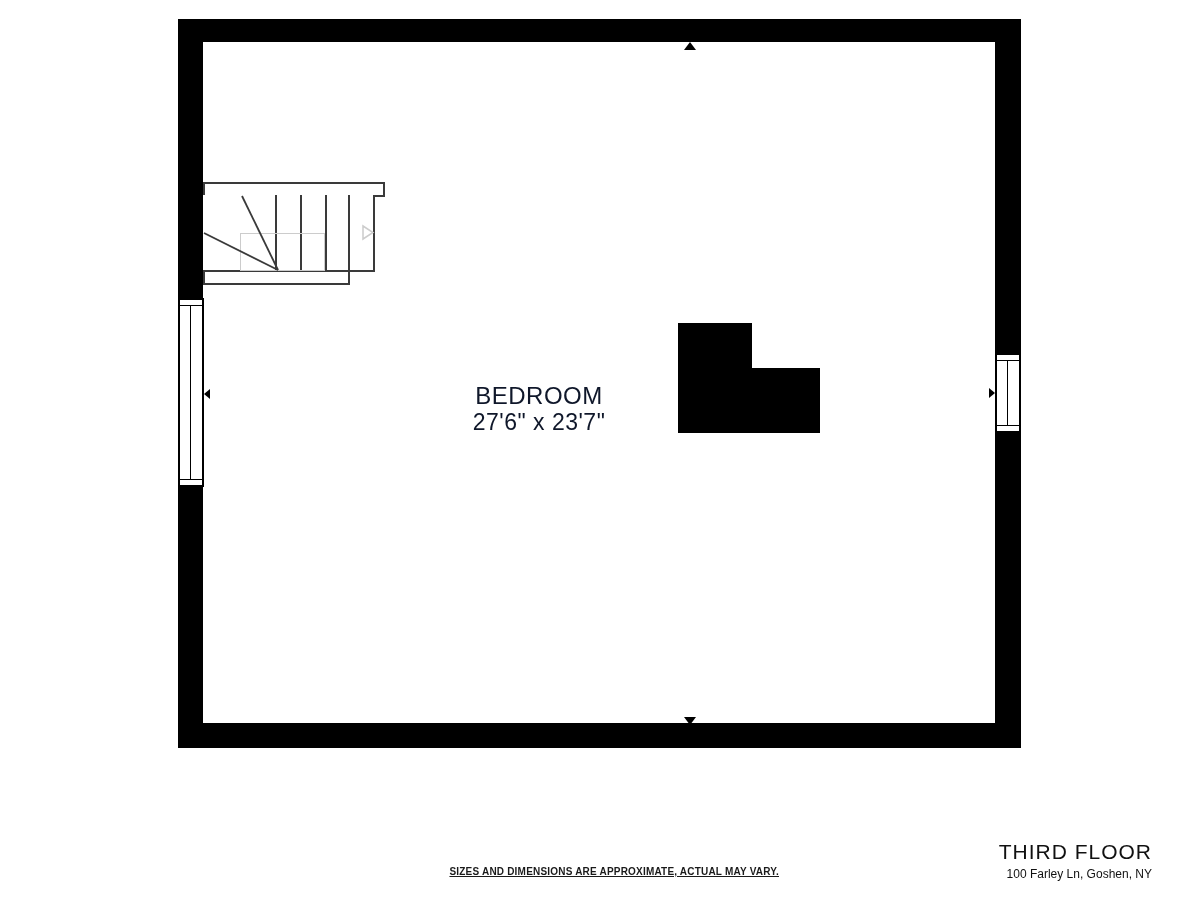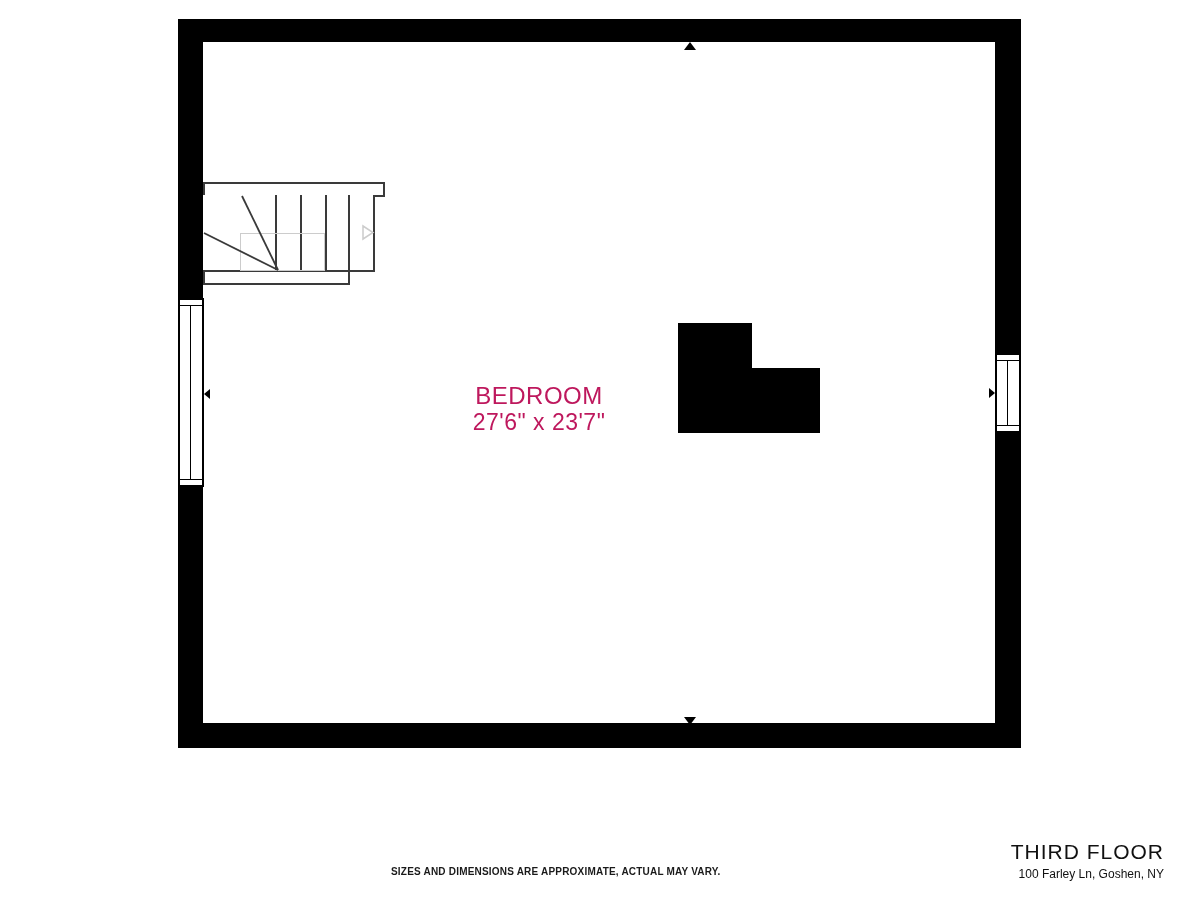--- a/index.html
+++ b/index.html
@@ -91,38 +91,38 @@
   }
 
   
   .chimney-block { position: absolute; background: #000000; z-index: 2; }
   .chimney-a { left: 678px; top: 323px; width: 74px; height: 110px; }
   .chimney-b { left: 750px; top: 368px; width: 70px; height: 65px; }
 
   
   .room-label {
     position: absolute; left: 389px; top: 383px; width: 300px;
-    text-align: center; color: #be185d; z-index: 5;
+    text-align: center; color: #0f172a; z-index: 5;
   }
   .room-name {
     font-size: 24px; letter-spacing: 0.5px; line-height: 26px;
   }
   .room-dims {
     font-size: 23px; letter-spacing: 0.5px; line-height: 26px;
   }
 
   
   .disclaimer {
-    position: absolute; left: 391px; top: 866px; width: 400px;
-    text-align: left;
+    position: absolute; left: 379px; top: 866px; width: 400px;
+    text-align: right;
     font-size: 10px; font-weight: bold; letter-spacing: 0.2px;
-    color: #1a1a1a; z-index: 5;
+    color: #1a1a1a; z-index: 5; text-decoration: underline;
   }
   .title-block {
-    position: absolute; right: 36px; top: 839px;
+    position: absolute; right: 48px; top: 839px;
     text-align: right; color: #111111; z-index: 5;
   }
   .floor-title {
     font-size: 21px; letter-spacing: 1px; line-height: 25px;
   }
   .address-line {
     font-size: 12px; line-height: 20px;
   }
 </style>
 </head>

